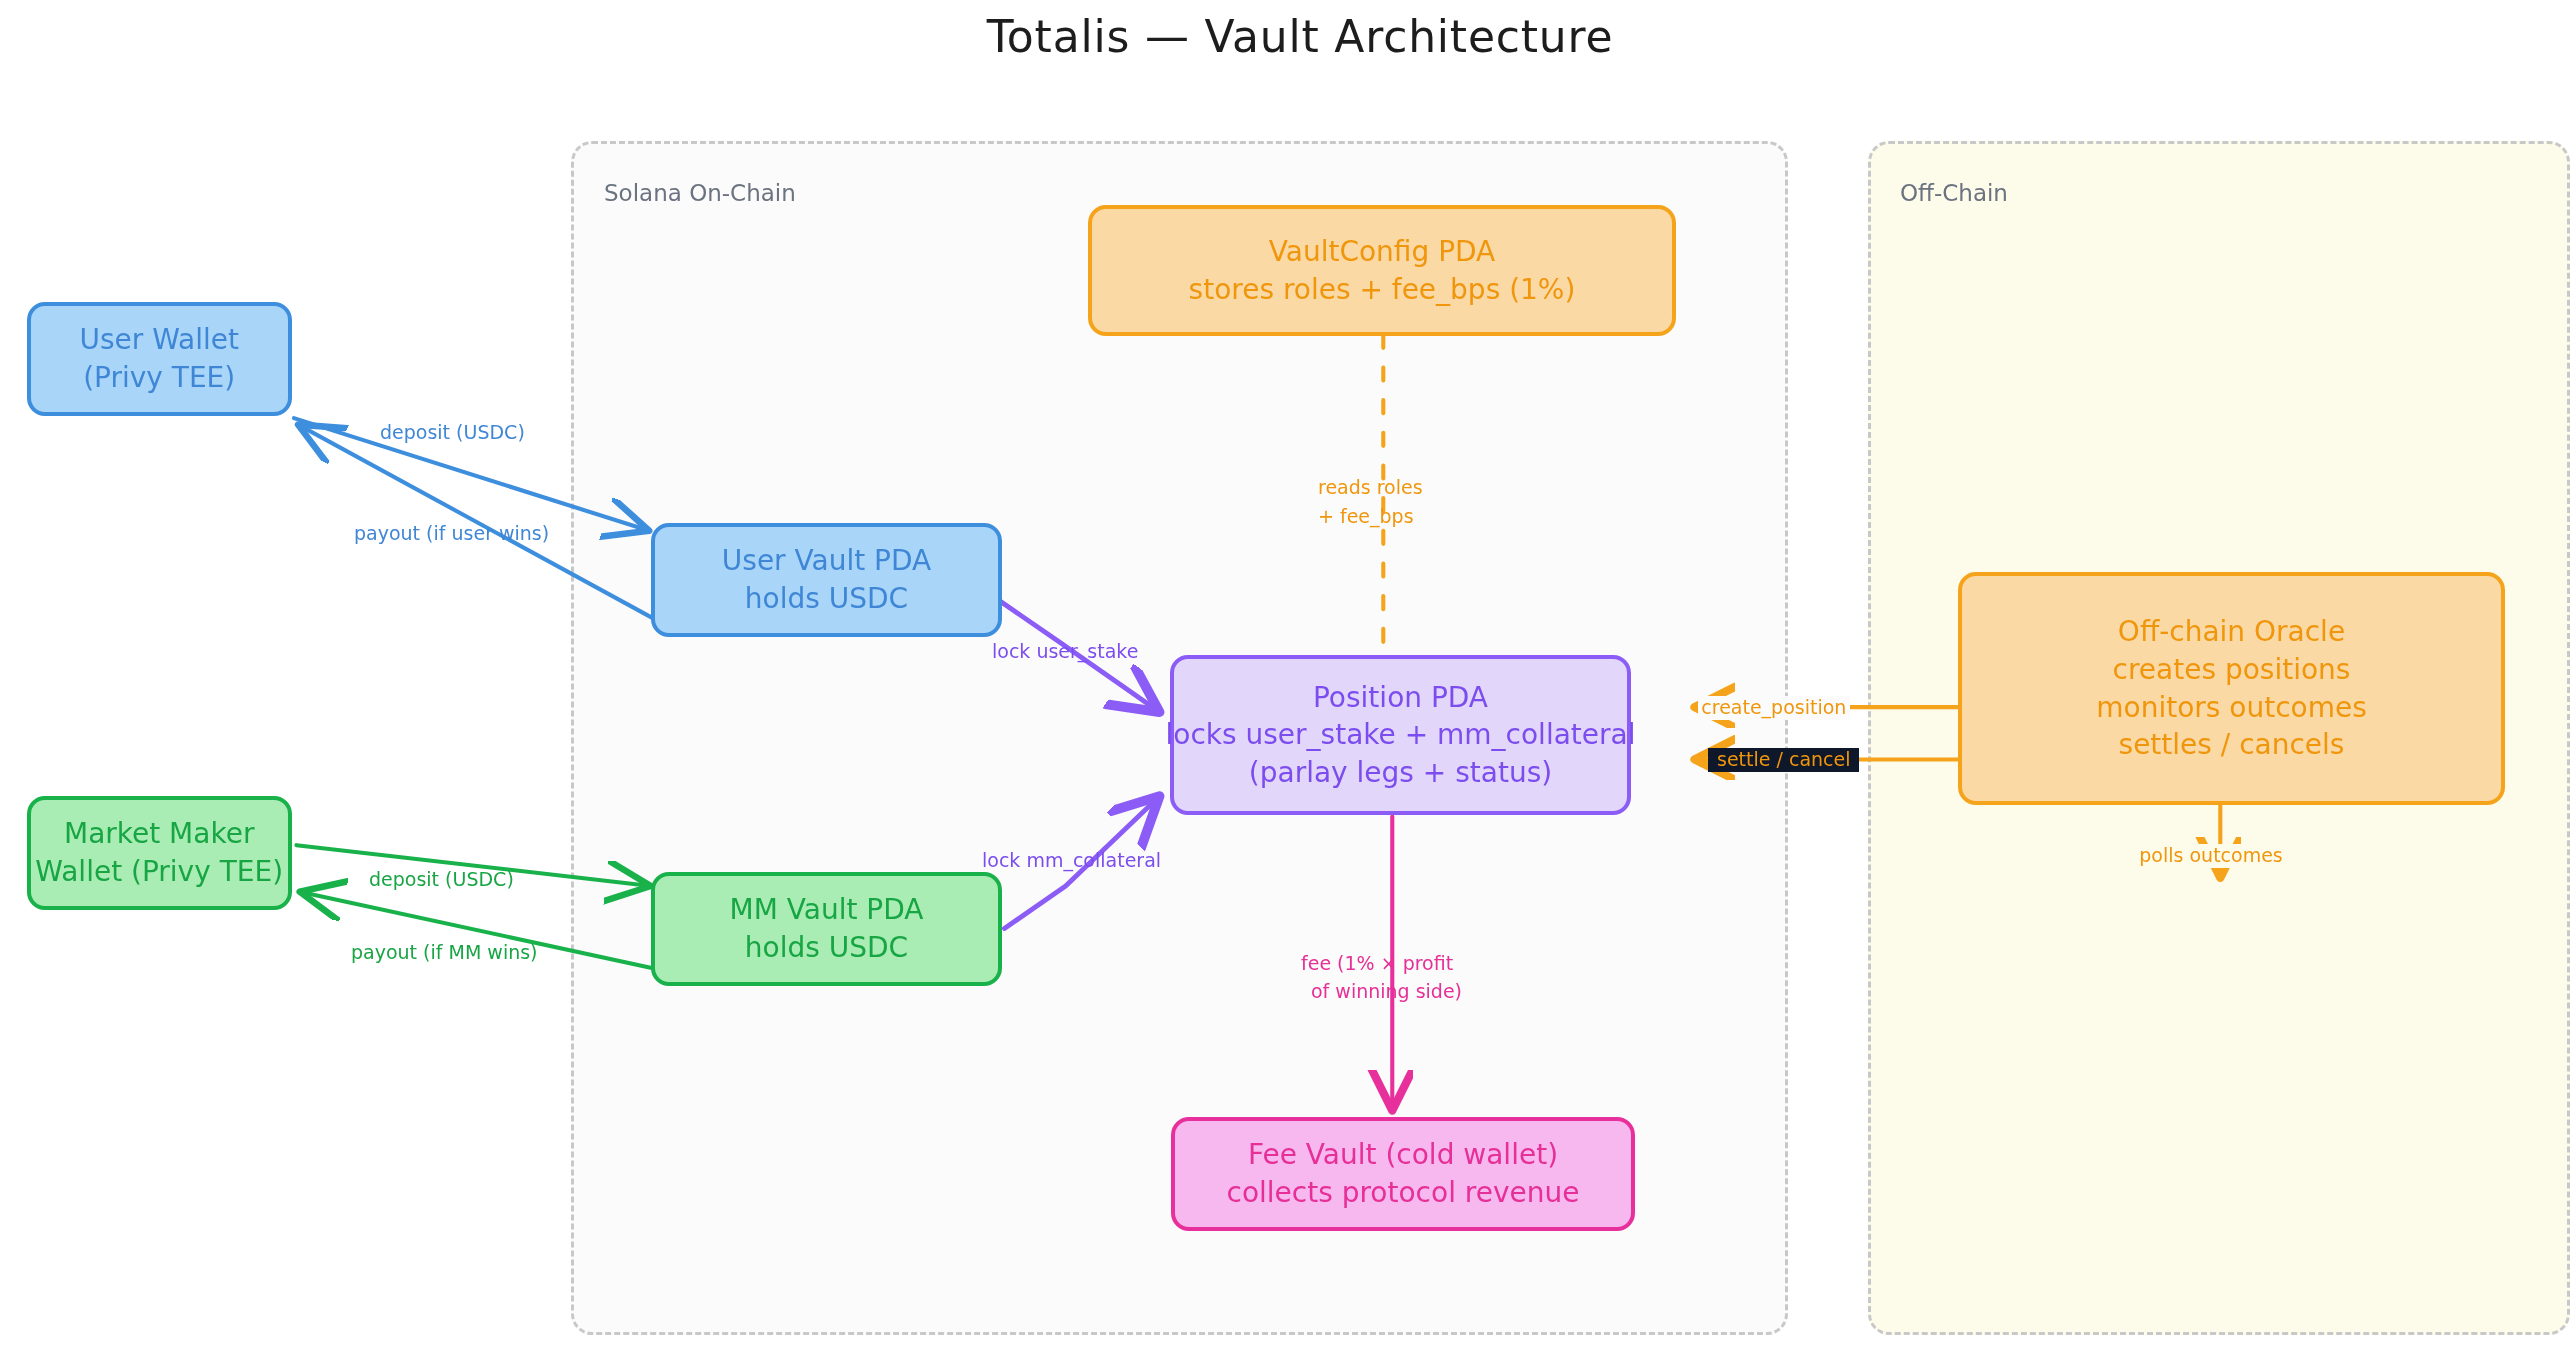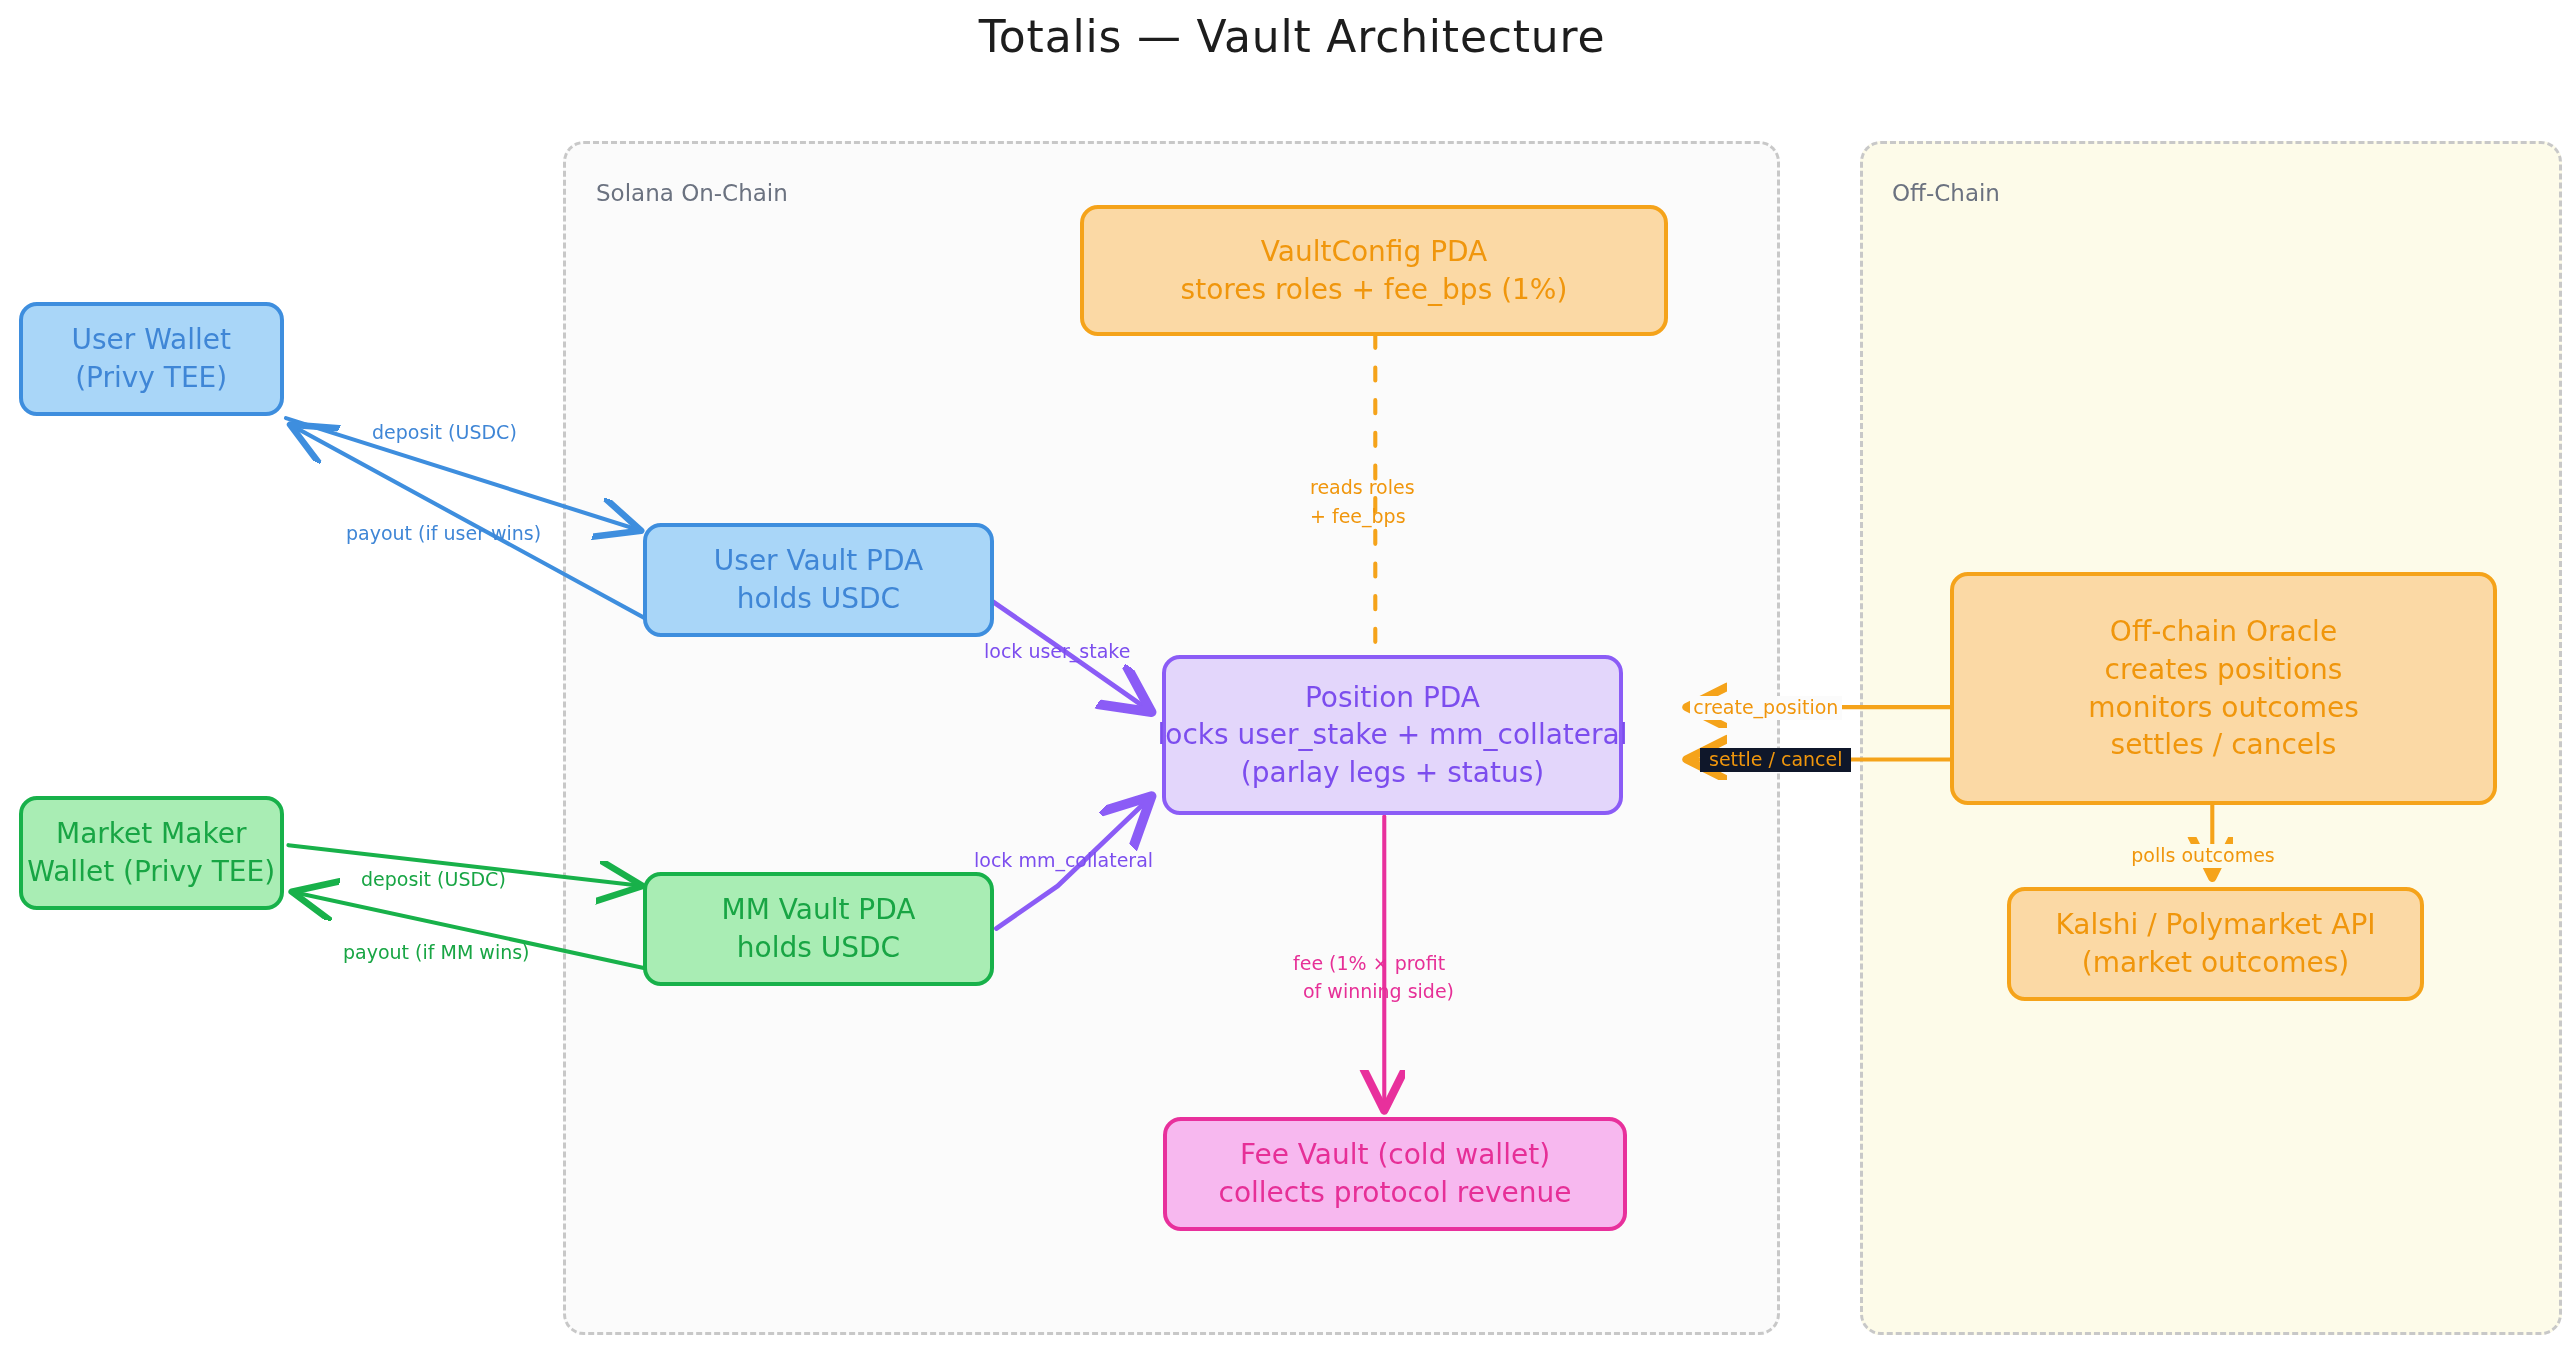--- a/index.html
+++ b/index.html
@@ -9,21 +9,21 @@
   }
   body {
     width: 2576px;
     height: 1349px;
     position: relative;
     overflow: hidden;
     font-family: "DejaVu Sans", sans-serif;
   }
   #stage {
     position: absolute;
-    left: 4px; top: 0;
+    left: 12px; top: 0;
     width: 2154px;
     height: 1349px;
   }
   svg.edges {
     position: absolute;
     left: 0; top: 0;
     width: 2576px;
     height: 1349px;
     pointer-events: none;
   }
@@ -182,24 +182,20 @@
     <span class="ln">collects protocol revenue</span>
   </div>
 
   <div class="node n-orange" style="left:1946px; top:572px; width:547px; height:233px;">
     <span class="ln">Off-chain Oracle</span>
     <span class="ln">creates positions</span>
     <span class="ln">monitors outcomes</span>
     <span class="ln">settles / cancels</span>
   </div>
 
-  <div class="node n-orange" style="left:2003px; top:887px; width:417px; height:114px;">
-    <span class="ln">Kalshi / Polymarket API</span>
-    <span class="ln">(market outcomes)</span>
-  </div>
 
   <div class="elabel lab-blue" style="left:368px; top:421px;">deposit (USDC)</div>
 
   <div class="elabel lab-blue" style="left:342px; top:522px;">payout (if user wins)</div>
 
   <div class="elabel lab-green" style="left:357px; top:868px;">deposit (USDC)</div>
 
   <div class="elabel lab-green" style="left:339px; top:941px;">payout (if MM wins)</div>
 
   <div class="elabel lab-purple" style="left:980px; top:640px;">lock user_stake</div>

